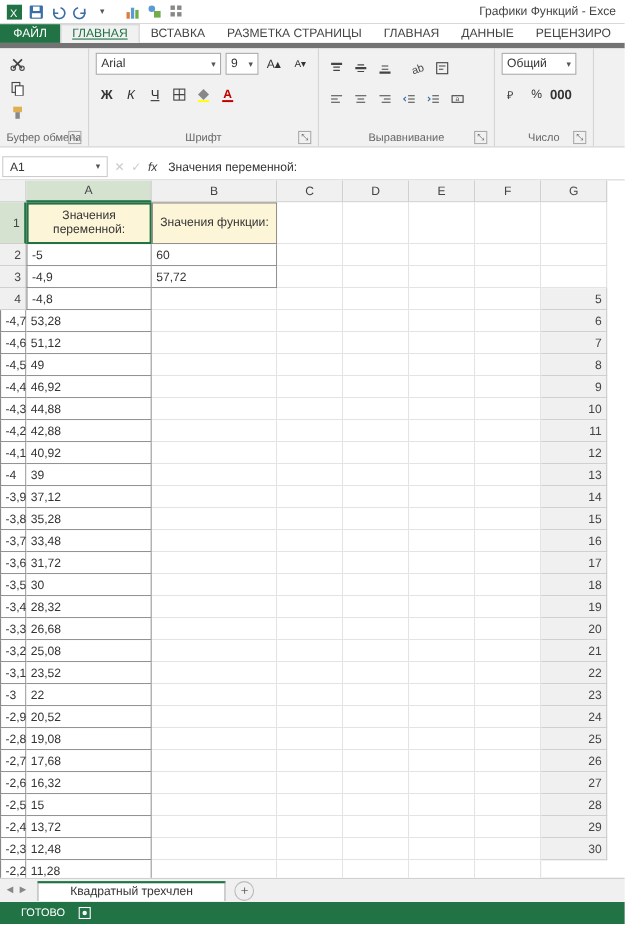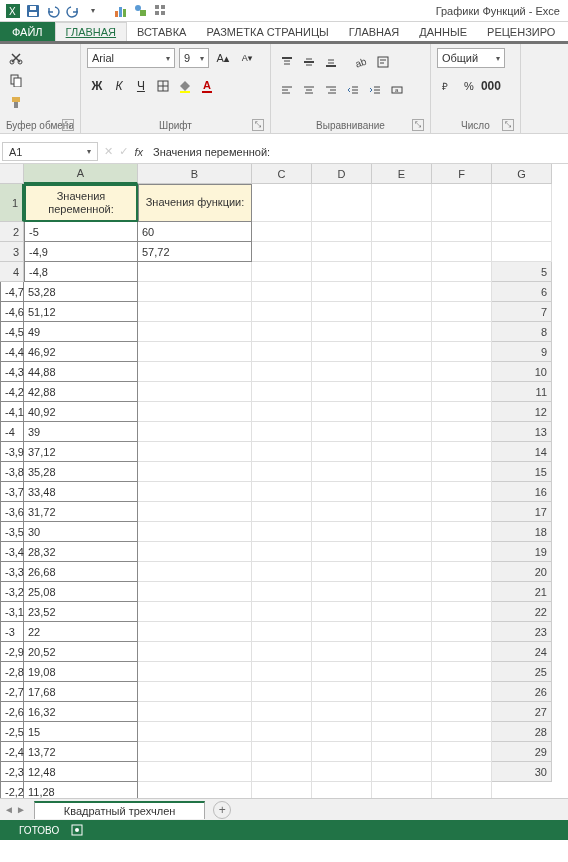--- a/index.html
+++ b/index.html
@@ -5,21 +5,21 @@
   * { box-sizing: border-box; margin: 0; padding: 0; font-family: 'Segoe UI', Tahoma, sans-serif; }
   body { width: 568px; height: 862px; background: #fff; overflow: hidden; font-size: 11px; color: #333; }
   
   
   .titlebar { height: 22px; background: #fff; display: flex; align-items: center; padding: 0 4px; border-bottom: 1px solid #d4d4d4; }
   .titlebar .qat { display: flex; gap: 2px; align-items: center; }
   .titlebar .qat .ico { width: 18px; height: 18px; display: flex; align-items: center; justify-content: center; cursor: pointer; }
   .titlebar .doc-title { margin-left: auto; margin-right: 4px; font-size: 11px; color: #444; white-space: nowrap; text-align: right; }
   
   
-  .ribbon-tabs { height: 22px; background: #fff; display: flex; align-items: stretch; border-bottom: 3px solid #737373; }
+  .ribbon-tabs { height: 22px; background: #fff; display: flex; align-items: stretch; border-bottom: 5px solid #737373; }
   .ribbon-tabs .file-tab { background: #217346; color: #fff; padding: 0 12px; display: flex; align-items: center; font-size: 11px; cursor: pointer; }
   .ribbon-tabs .tab { padding: 0 10px; display: flex; align-items: center; font-size: 11px; color: #444; cursor: pointer; }
   .ribbon-tabs .tab.active { background: #f1f1f1; border: 1px solid #d4d4d4; border-bottom: none; color: #217346; text-decoration: underline; }
   
   
   .ribbon { height: 90px; background: #f1f1f1; border-bottom: 1px solid #d4d4d4; display: flex; }
   .rgroup { border-right: 1px solid #d4d4d4; padding: 4px 6px 0 6px; display: flex; flex-direction: column; justify-content: space-between; }
   .rgroup .content { display: flex; gap: 4px; height: 66px; }
   .rgroup .label { font-size: 10px; color: #666; text-align: center; padding: 2px 0; position: relative; }
   .rgroup .label .launcher { position: absolute; right: 0; bottom: 2px; width: 12px; height: 12px; border: 1px solid #aaa; font-size: 8px; line-height: 10px; text-align: center; color: #666; cursor: pointer; }
@@ -27,21 +27,21 @@
   .bigbtn { width: 42px; display: flex; flex-direction: column; align-items: center; justify-content: center; gap: 2px; cursor: pointer; }
   .bigbtn .bicon { width: 28px; height: 28px; }
   .bigbtn .btxt { font-size: 10px; text-align: center; }
   
   .col { display: flex; flex-direction: column; gap: 2px; justify-content: flex-start; }
   .smallbtn { width: 20px; height: 20px; display: flex; align-items: center; justify-content: center; cursor: pointer; border: 1px solid transparent; }
   
   .font-row { display: flex; gap: 4px; align-items: center; }
   .combo { border: 1px solid #ababab; background: #fff; height: 20px; display: flex; align-items: center; padding: 0 4px; font-size: 11px; position: relative; }
   .combo .arrow { margin-left: auto; font-size: 8px; color: #555; }
-  .fontname { width: 88px; }
+  .fontname { width: 114px; }
   .fontsize { width: 30px; }
   
   .row2 { display: flex; gap: 2px; margin-top: 4px; }
   .toggle { width: 20px; height: 20px; display: flex; align-items: center; justify-content: center; font-size: 12px; cursor: pointer; border: 1px solid transparent; }
   .toggle.bold { font-weight: bold; }
   .toggle.italic { font-style: italic; }
   .toggle.underline { text-decoration: underline; }
   
   
   .formula-bar { height: 24px; border-bottom: 1px solid #d4d4d4; display: flex; align-items: stretch; background: #fff; margin-top: 6px;}

